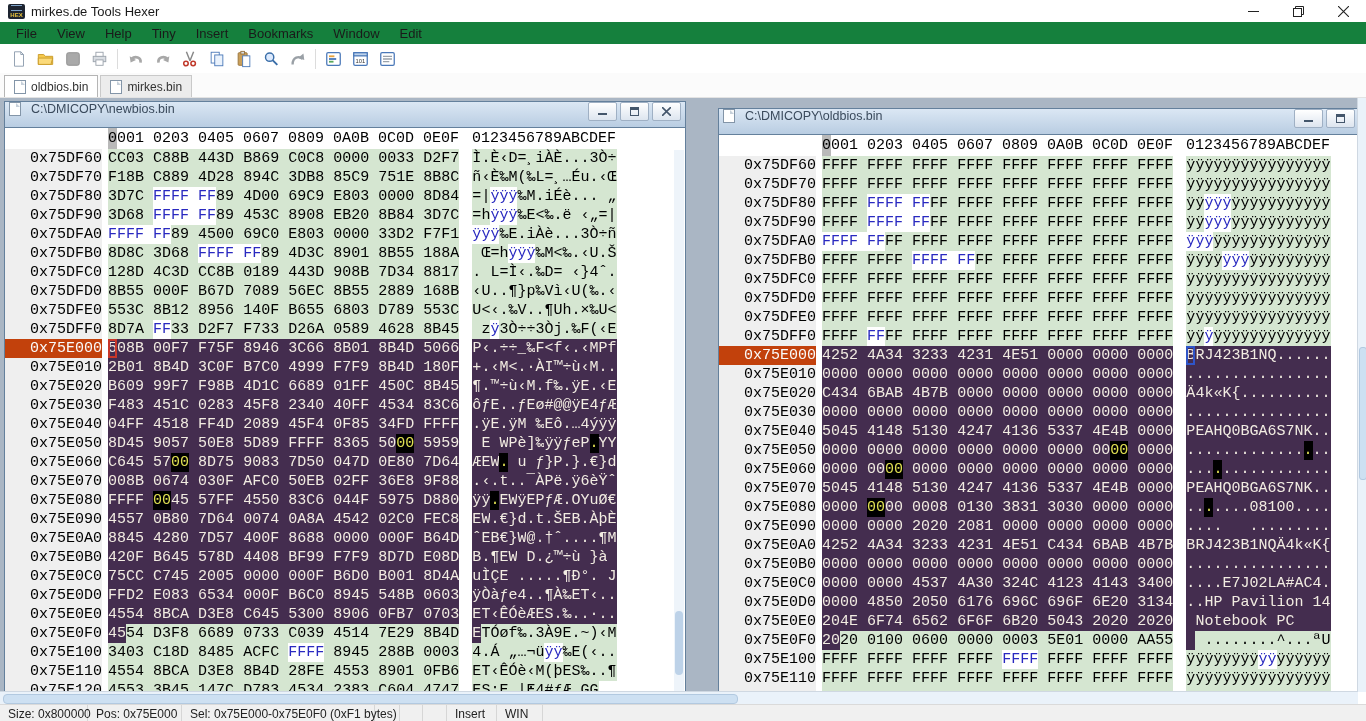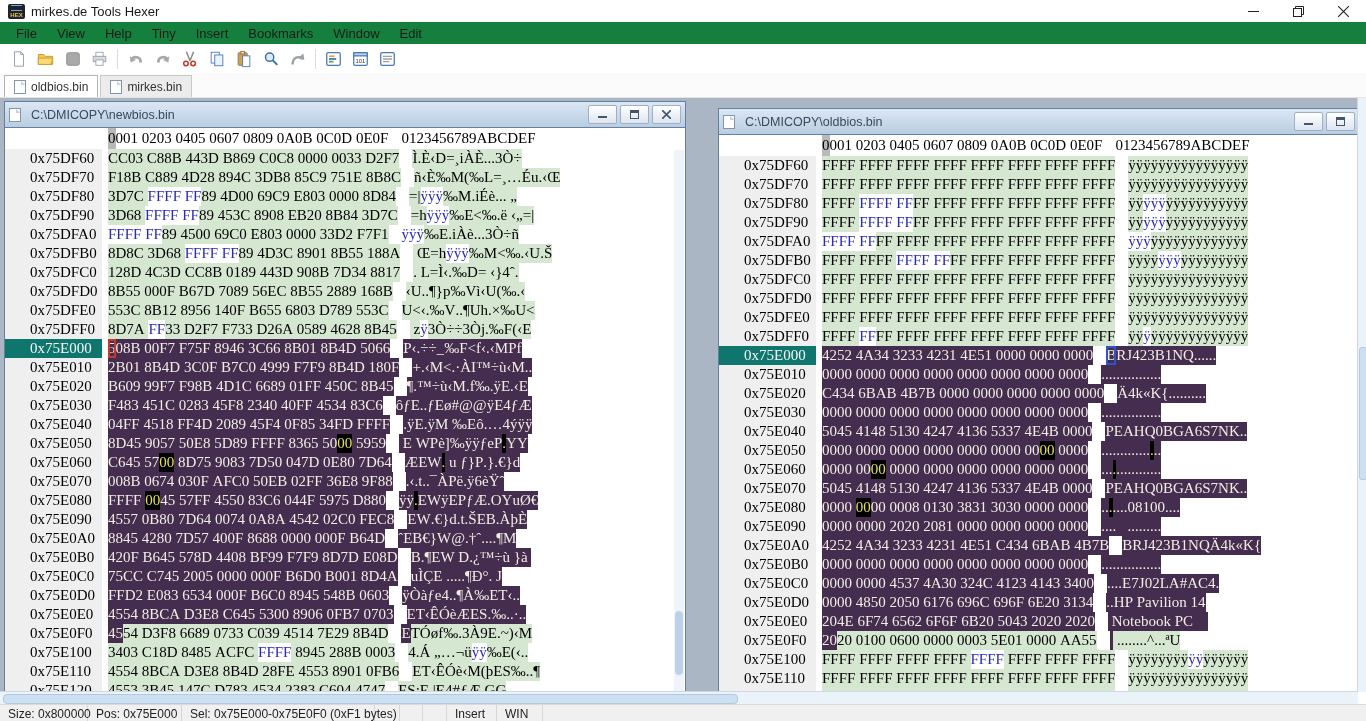--- a/index.html
+++ b/index.html
@@ -18,31 +18,31 @@
   .tbtn{width:27px;height:25px;display:flex;align-items:center;justify-content:center;border-radius:3px}
   .tsep{width:1px;height:20px;background:#dcdcdc;margin:0 4px}
   .tabbar{height:24px;display:flex;align-items:flex-end;padding-left:4px;background:#fbfbfb;border-bottom:1px solid #e3e3e3}
   .tab{height:21px;display:flex;align-items:center;padding:0 9px;margin-right:2px;font-size:12px;border:1px solid #c9c9c9;border-bottom:none;background:#ececec;color:#333}
   .tab.active{background:#fff;border-color:#b5b5b5}
   .doc-ico{width:10px;height:12px;background:#fff;border:1px solid #8395a8;margin-right:5px;position:relative}
   .doc-ico:after{content:"";position:absolute;top:0;right:0;border-style:solid;border-width:0 4px 4px 0;border-color:#c6d0da #fbfbfb}
   
   .mdi{position:relative;height:606px;background:#aab6c4;overflow:hidden}
   .child-window{position:absolute;top:3px;height:600px;background:#fff;border:1px solid #64809c}
-  .child-titlebar{height:25px;background:linear-gradient(#dbe7f4,#b9cde2);display:flex;align-items:center;padding:0 4px;border-bottom:1px solid #64809c}
+  .child-titlebar{height:25px;background:linear-gradient(#dbe7f4,#b9cde2);display:flex;padding:0 4px;border-bottom:1px solid #64809c}
   .child-title{font-size:12.5px;color:#3a4a5c;margin-left:5px;flex:1;white-space:nowrap;overflow:hidden}
   .cbtn{width:27px;height:17px;margin-left:3px;background:linear-gradient(#ffffff,#dde5ef);border:1px solid #9fb0c4;border-radius:2px;display:flex;align-items:center;justify-content:center;color:#44566b}
   .child-window.active .cbtn-close{background:linear-gradient(#ef8a7c,#d04634);border-color:#a33226;color:#fff}
   .child-body{position:relative;height:573px;overflow:hidden;background:#fff;
-    font-family:Liberation Serif, serif;font-size:15px;line-height:19px;color:#000}
+    font-family:Liberation Mono, monospace;font-size:15px;line-height:19px;color:#000}
   .hexrow{display:flex;height:19px;white-space:pre}
   .hexrow.header{height:21px;line-height:21px}
   .addr{width:72px;padding-left:25px;background:#efefef;flex:none}
   .header .addr{background:#fff}
-  .addr-hl{background:#0f766e;color:#fafafa}
+  .addr-hl{background:#c2410c;color:#fafafa}
   .cells{flex:none;white-space:pre}
   .cells.hex{margin-left:6px}
   .cells.asc{margin-left:13px}
   .cells>span{display:inline-block;height:100%;vertical-align:top}
   .bg-norm{background:var(--c-hex_bg,#d5e6d1)}
   .bg-sel{background:var(--c-selection_bg,#442d4f);color:var(--c-selection_fg,#f2ece2)}
   .mw{background:var(--c-equal_bg,#fff);color:var(--c-equal_fg,#2929c0)}
   .my{background:var(--c-match_bg,#000);color:var(--c-match_fg,#e0e052)}
   .msel{background:var(--c-selection_bg,#442d4f);color:var(--c-selection_fg,#f2ece2)}
   .hdr0{background:#b9b9b9}

